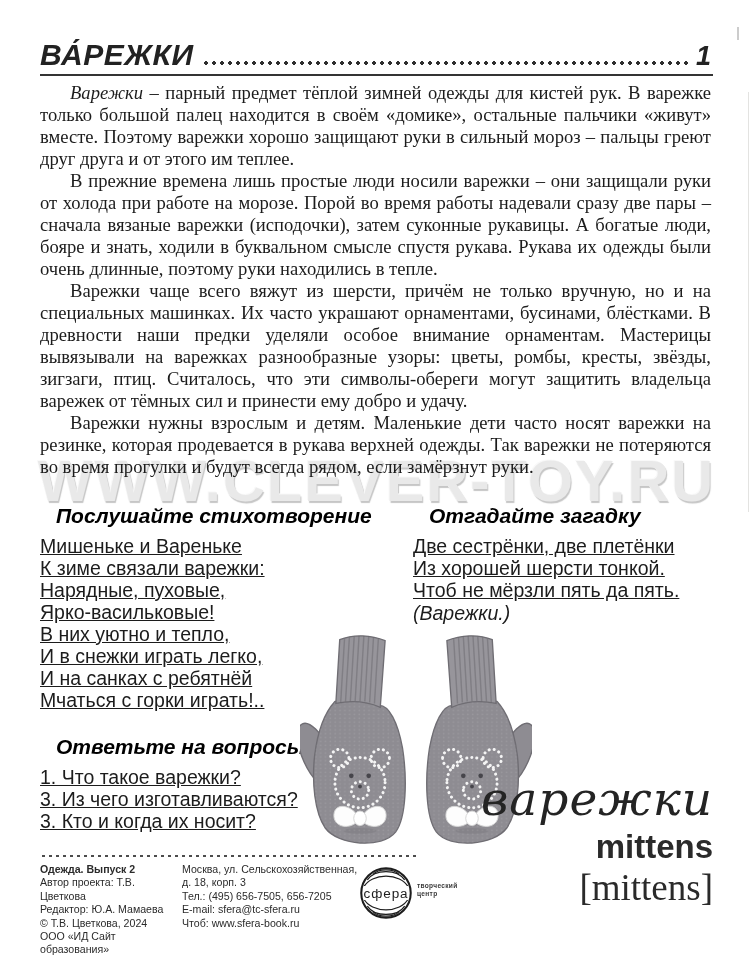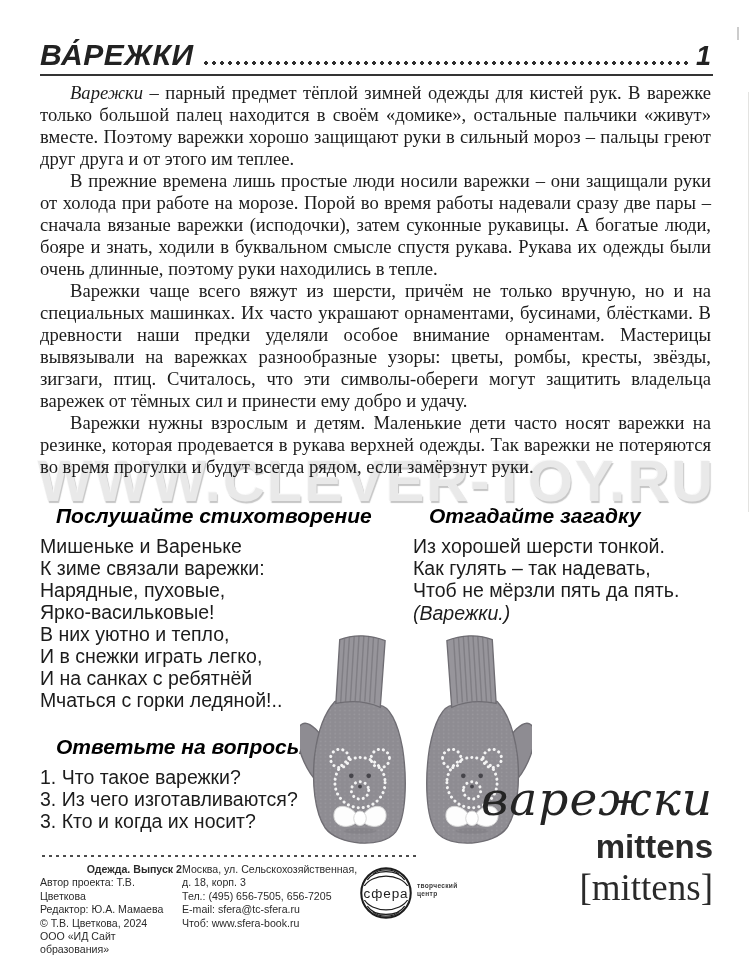--- a/index.html
+++ b/index.html
@@ -25,40 +25,40 @@
        text-shadow:-1px -1px 0 #f9f9f9,1px 1.5px 1px #c6c6c6;}
   
   .bodytext{position:absolute;left:40px;right:42px;top:82px;z-index:1;
        font-size:18.6px;line-height:22px;text-align:justify;}
   .bodytext p{margin:0;text-indent:30px;font-family:Liberation Serif, serif;}
   
   .col{position:absolute;top:505px;z-index:1;font-size:19.5px;line-height:22px;}
   .col.left{left:40px;width:360px;}
   .col.right{left:413px;width:297px;}
   .col h2{margin:0 0 8px 16px;font-size:21px;font-weight:bold;font-style:italic;color:#000000;}
-  .col .line{white-space:nowrap;}
+  .col .line{white-space:nowrap;text-decoration:underline;}
   .col .answer{font-style:italic;text-align:left;padding-right:30px;margin-top:1px;}
   .col h2.second{margin-top:25px;}
   
   .mittens{position:absolute;left:300px;top:632px;width:232px;height:224px;z-index:1;}
   
   .vocab{position:absolute;right:40px;top:770px;z-index:2;text-align:right;}
   .vocab .script{font-family:"DejaVu Serif",serif;font-style:italic;font-size:47px;
        line-height:58px;color:#242424;letter-spacing:1px;}
   .vocab .bold{font-weight:bold;font-size:33px;line-height:37px;color:#2a2a2a;text-align:right;}
   .vocab .transcr{font-family:"Liberation Serif",serif;font-size:37px;line-height:46px;color:#2a2a2a;}
   
   .footer-dots{position:absolute;left:40px;top:854px;width:378px;height:4px;
        background-image:radial-gradient(circle,#4c4c4c 1.2px,transparent 1.5px);
        background-size:7px 4px;background-repeat:repeat-x;background-position:0 50%;}
   .footer{position:absolute;left:40px;top:863px;width:430px;display:flex;z-index:1;
        font-size:10.6px;line-height:13.4px;color:#2b2b2b;}
   .footer .fcol1{width:142px;}
   .footer .fcol2{width:176px;}
-  .footer .edition{font-weight:bold;text-align:right;}
+  .footer .edition{font-weight:bold;}
   .flogo{display:flex;align-items:flex-start;padding-top:2px;}
   .flogo .tagline{font-size:6.6px;line-height:7.5px;font-weight:bold;color:#3a3a3a;
        margin-left:3px;margin-top:17px;letter-spacing:.3px;}
   
   .scan-line{position:absolute;left:748px;top:92px;width:1px;height:420px;background:#e3e3e1;}
   .scan-tick{position:absolute;left:737px;top:27px;width:2px;height:13px;background:#cccccc;}
 </style>
 </head>
 <body>
 
@@ -82,31 +82,31 @@
 
   <section class="col left">
     <h2>Послушайте стихотворение</h2>
     <div class="line">Мишеньке и Вареньке</div>
     <div class="line">К зиме связали варежки:</div>
     <div class="line">Нарядные, пуховые,</div>
     <div class="line">Ярко-васильковые!</div>
     <div class="line">В них уютно и тепло,</div>
     <div class="line">И в снежки играть легко,</div>
     <div class="line">И на санках с ребятнёй</div>
-    <div class="line">Мчаться с горки ледяной!..</div>
+    <div class="line">Мчаться с горки играть!..</div>
     <h2 class="second">Ответьте на вопросы</h2>
     <div class="line">1. Что такое варежки?</div>
     <div class="line">3. Из чего изготавливаются?</div>
     <div class="line">3. Кто и когда их носит?</div>
   </section>
 
   <section class="col right">
     <h2>Отгадайте загадку</h2>
+    <div class="line">Две сестрёнки, две плетёнки</div>
     <div class="line">Из хорошей шерсти тонкой.</div>
-    <div class="line">Как гулять – так надевать,</div>
     <div class="line">Чтоб не мёрзли пять да пять.</div>
     <div class="answer">(Варежки.)</div>
   </section>
 
   <svg class="mittens" viewBox="0 0 240 232" xmlns="http://www.w3.org/2000/svg">
     <defs>
       <pattern id="knit" width="5" height="4" patternUnits="userSpaceOnUse">
         <circle cx="1.3" cy="1.3" r="0.9" fill="rgba(255,255,255,0.10)"></circle>
       </pattern>
       <g id="mitten">

